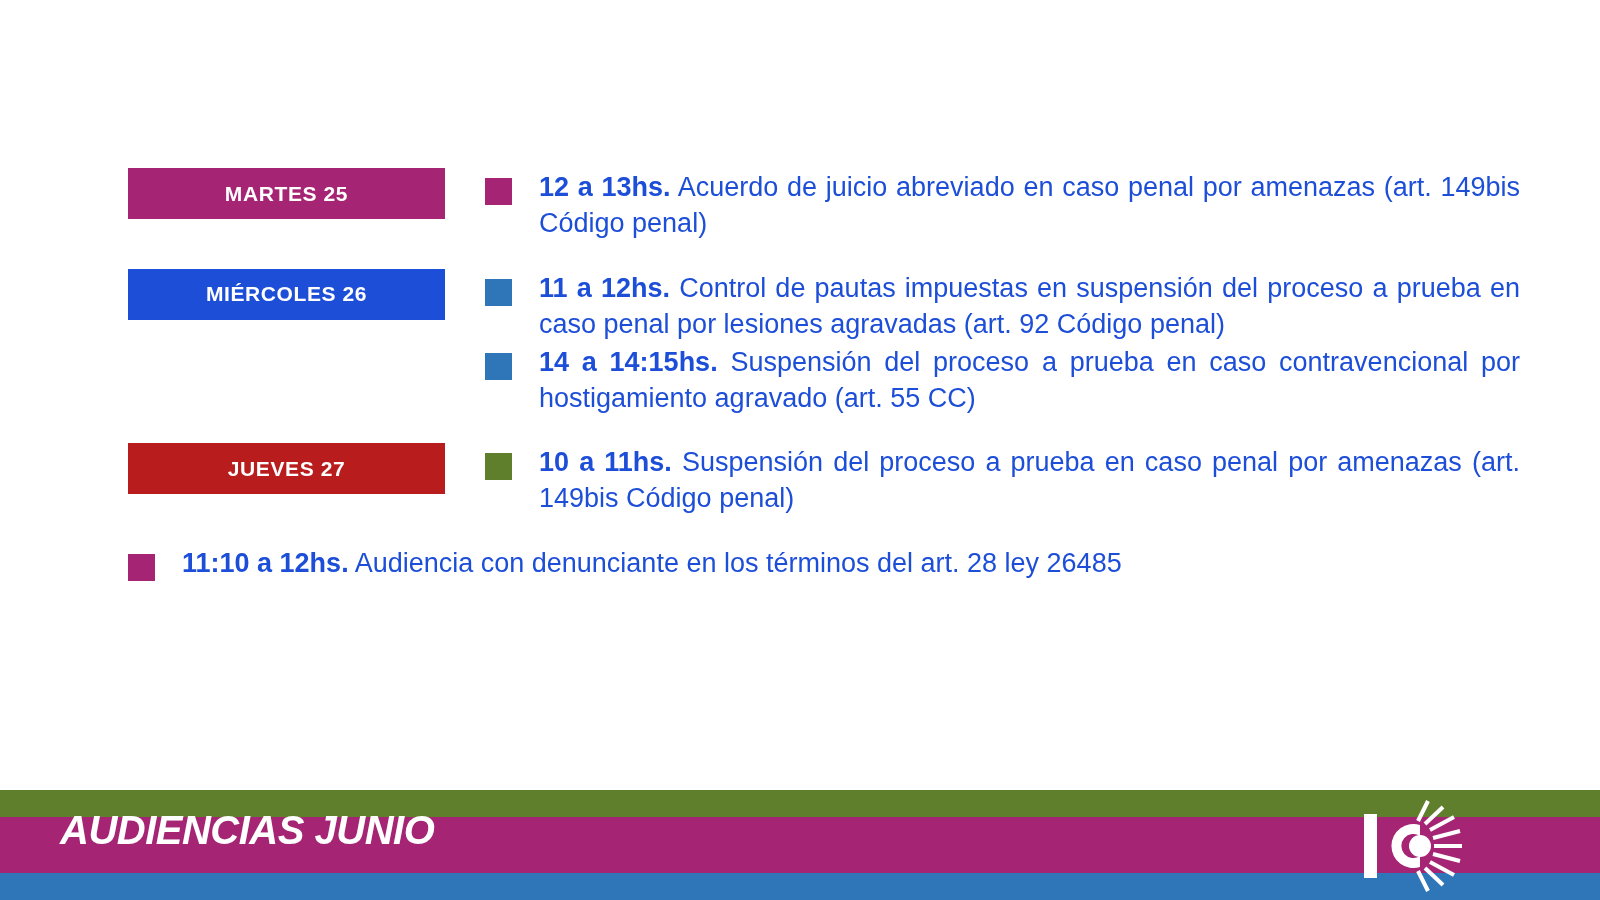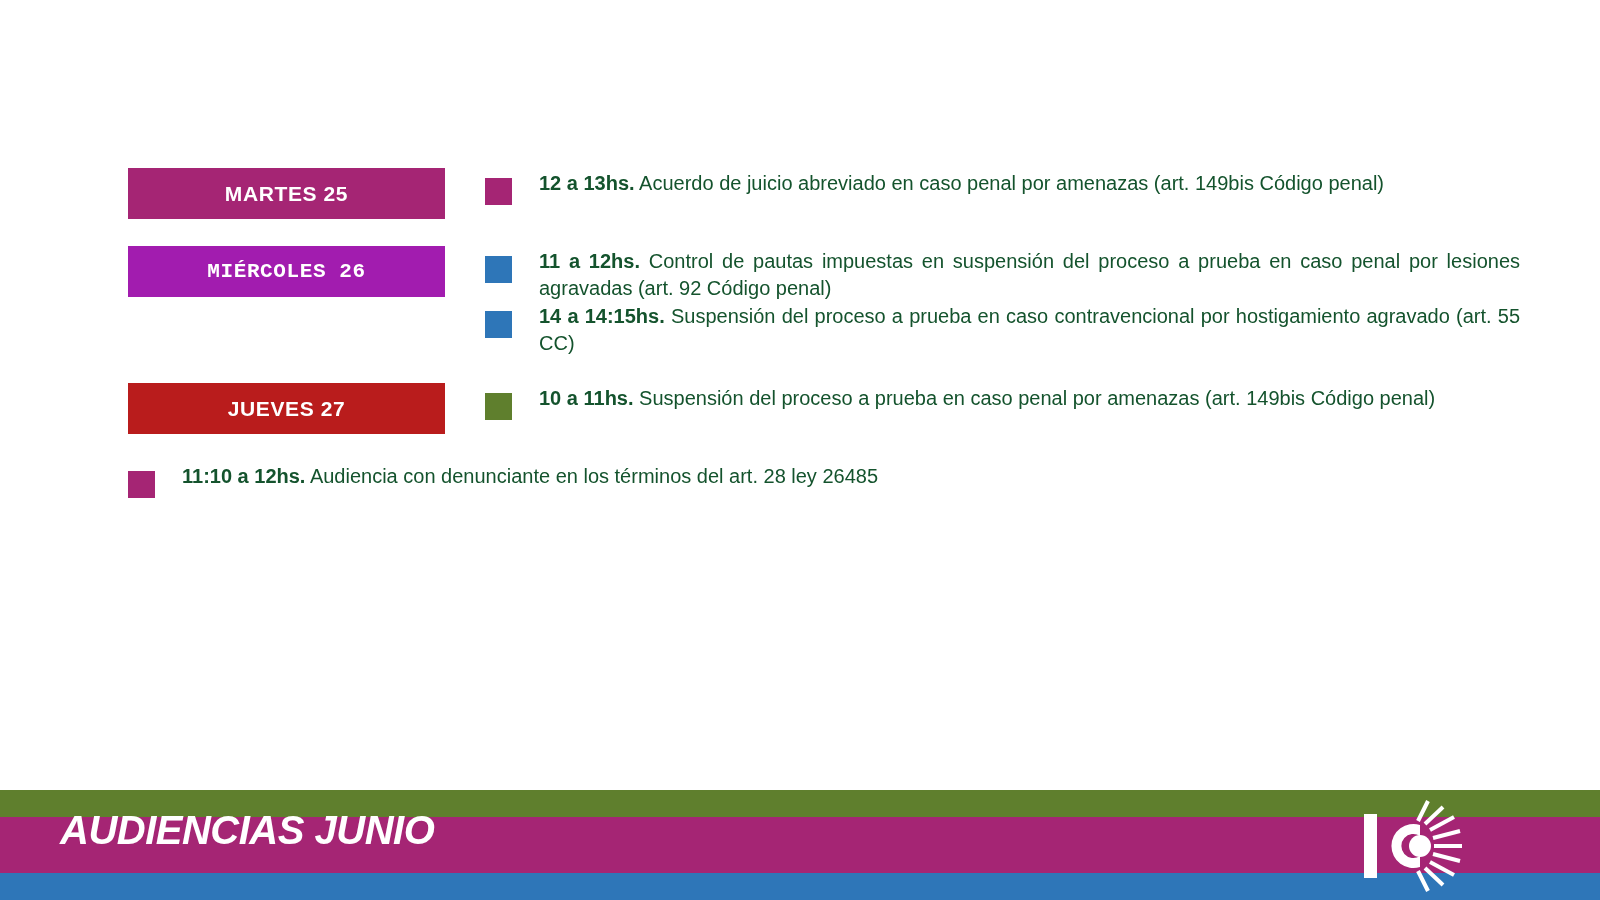--- a/index.html
+++ b/index.html
@@ -73,25 +73,25 @@
   .bullet {
     width: 27px;
     height: 27px;
     flex: 0 0 27px;
     margin-top: 8px;
     margin-right: 27px;
   }
 
   .entry-text {
     flex: 1 1 auto;
-    font-size: 20px;
+    font-size: 27px;
     line-height: 1.33;
     text-align: justify;
     text-justify: inter-word;
-    color: #14532d;
+    color: #1d4ed8;
   }
   .entry-text b {
     font-weight: bold;
   }
 
   
   .footer {
     position: absolute;
     left: 0;
     bottom: 0;
@@ -154,21 +154,21 @@
           <div class="entry-text">
             <b>12 a 13hs.</b>
             <span>Acuerdo de juicio abreviado en caso penal por amenazas (art. 149bis Código penal)</span>
           </div>
         </div>
       </div>
     </div>
 
     <div class="day-row" style="margin-bottom:27px;">
       <div class="day-col">
-        <div class="day-chip" style="background:#a21caf;font-family:Liberation Mono, monospace;">
+        <div class="day-chip" style="background:#1d4ed8;">
           <span>MIÉRCOLES 26</span>
         </div>
       </div>
       <div class="entries-col">
         <div class="entry" style="margin-bottom:2px;">
           <div class="bullet" style="background:#2e76b8;"></div>
           <div class="entry-text">
             <b>11 a 12hs.</b>
             <span>Control de pautas impuestas en suspensión del proceso a prueba en caso penal por lesiones agravadas (art. 92 Código penal)</span>
           </div>

